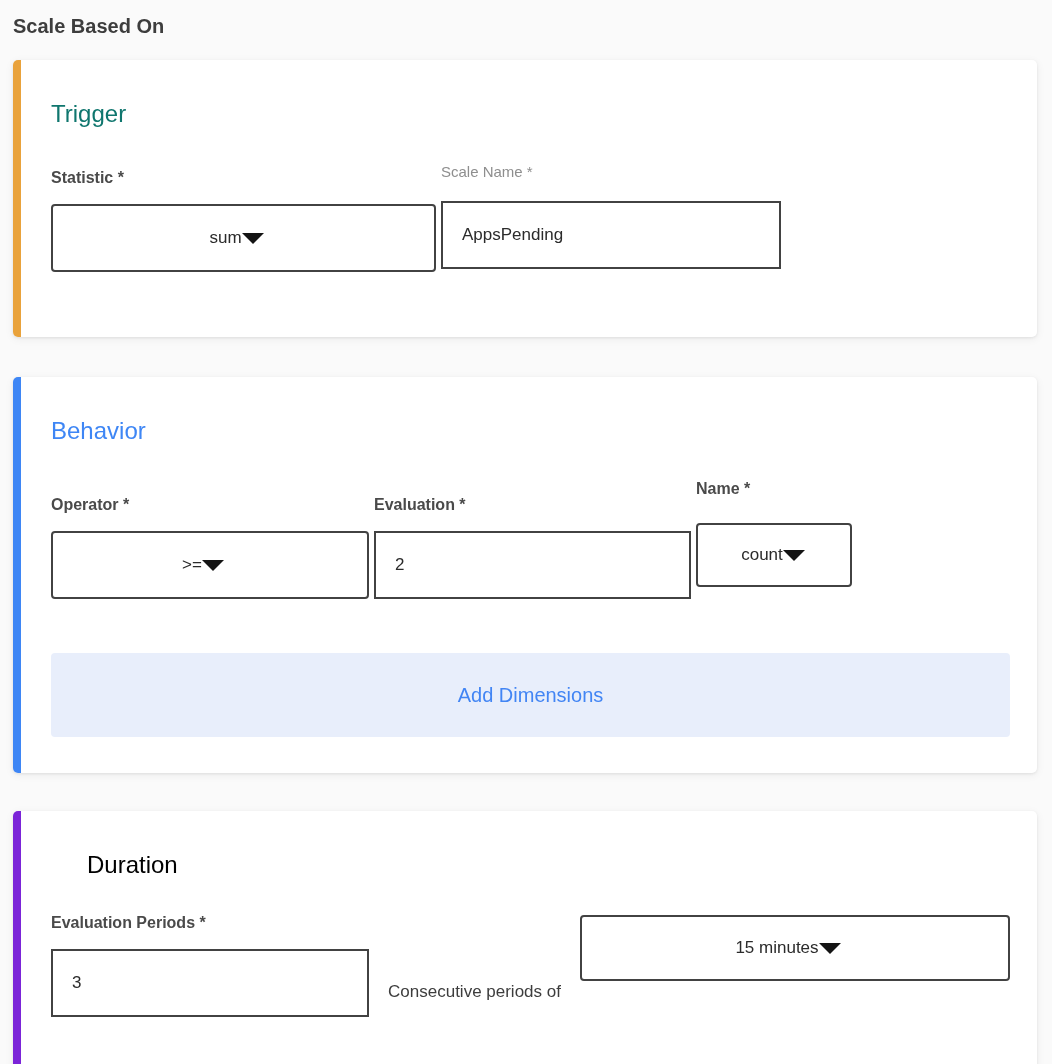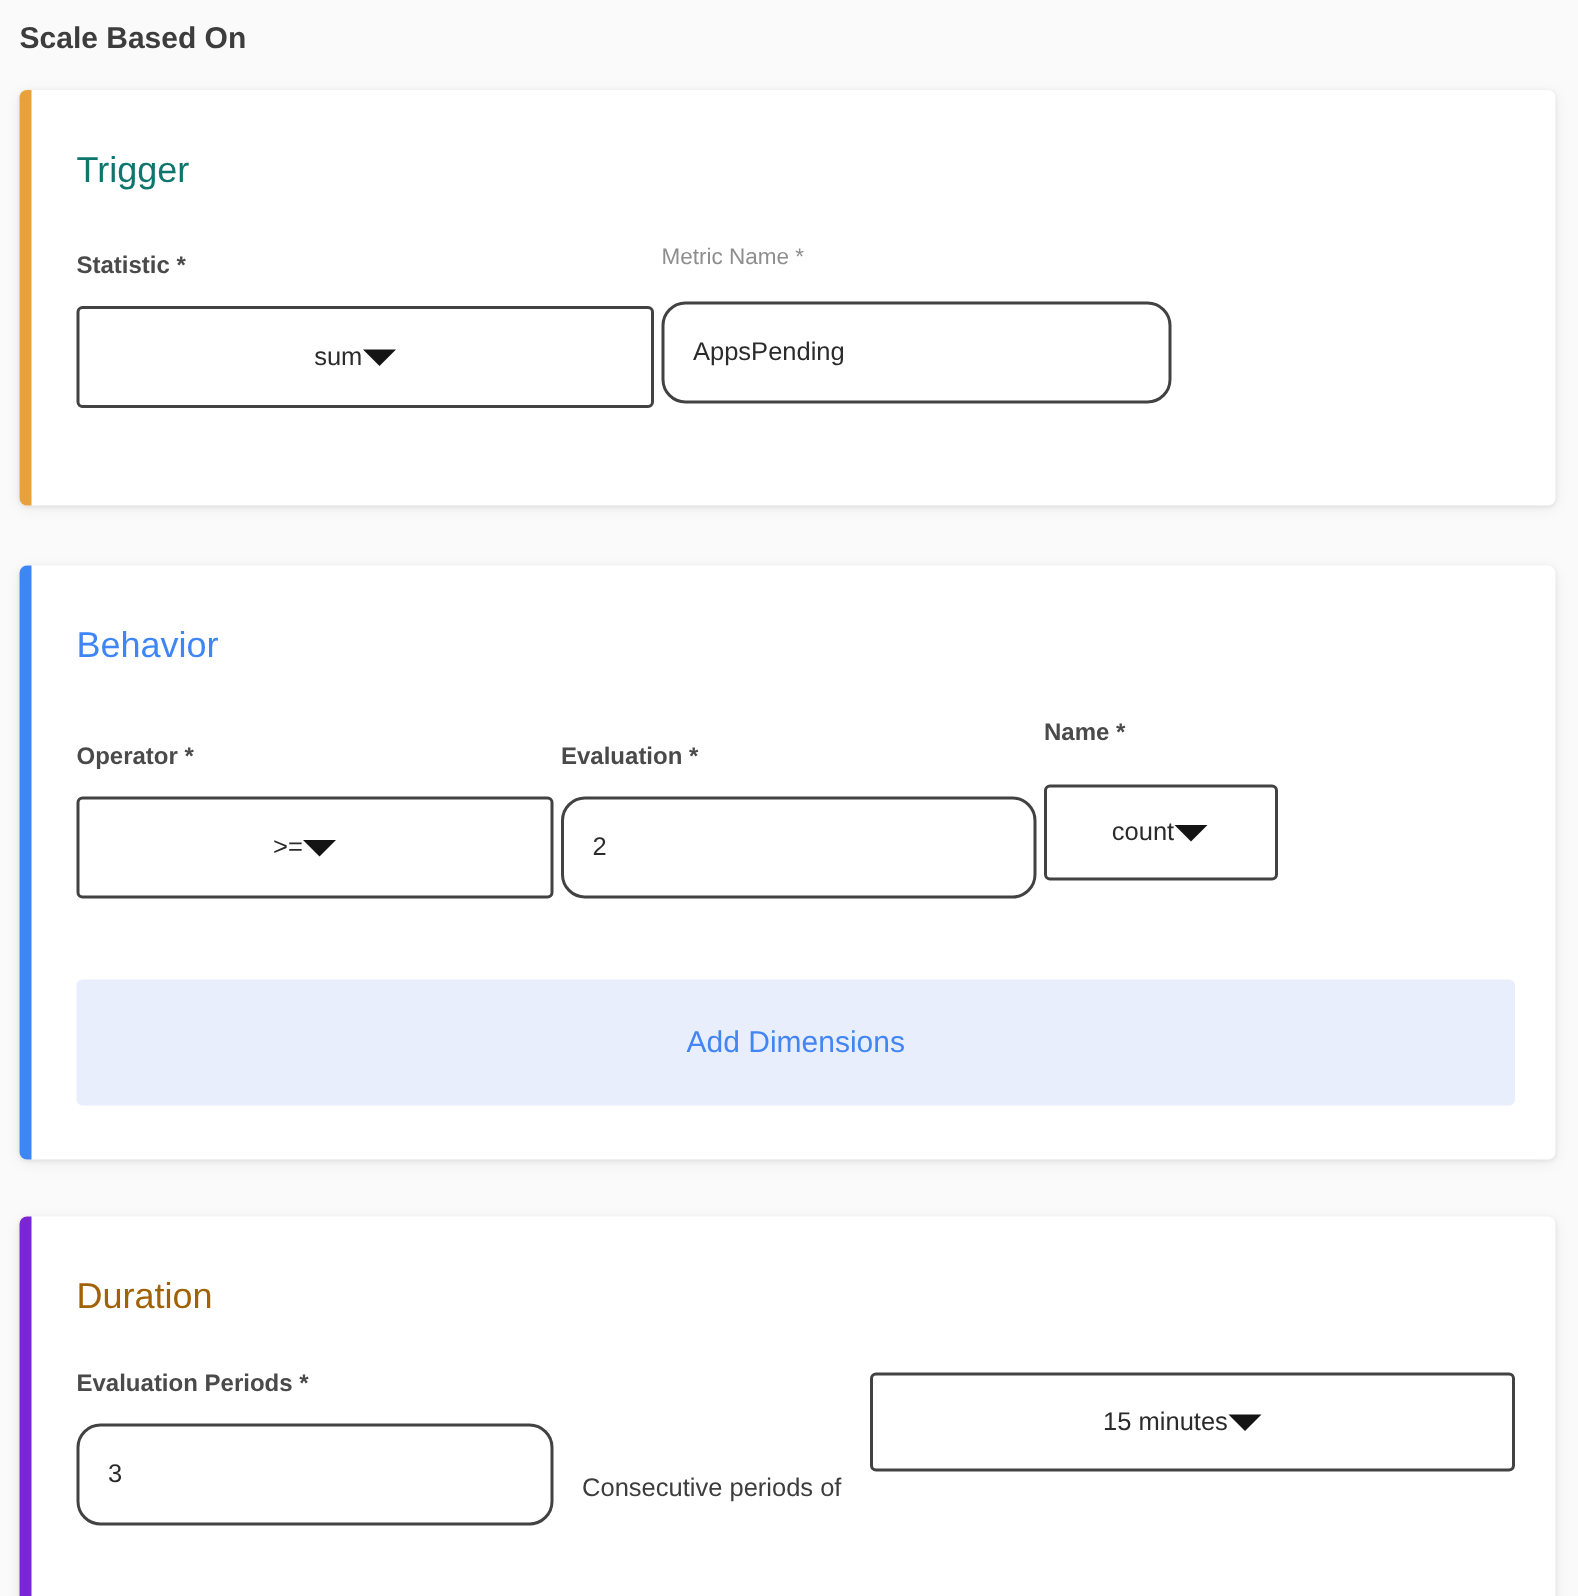--- a/index.html
+++ b/index.html
@@ -93,21 +93,21 @@
     width: 0; height: 0;
     border-left: 11px solid transparent;
     border-right: 11px solid transparent;
     border-top: 11px solid #141414;
   }
   .text-input {
     width: 100%;
     height: 68px;
     background: #fff;
     border: 2px solid #424242;
-    border-radius: 16px;
+    border-radius: 0;
     padding: 0 19px;
     font-size: 17px;
     color: #2b2b2b;
     font-family: "Liberation Sans", sans-serif;
     outline: none;
   }
   .add-dimensions-btn {
     margin-top: 54px;
     width: 100%;
     height: 84px;
@@ -142,21 +142,21 @@
     <h2 class="section-heading" style="color: #0f766e;">Trigger</h2>
     <div class="fields-row row-trigger">
       <div class="field w-statistic">
         <div class="field-label">Statistic *</div>
         <div class="select-box">
           <span>sum</span>
           <span class="caret"></span>
         </div>
       </div>
       <div class="field field-metric w-metric">
-        <div class="muted-label">Metric Name *</div>
+        <div class="muted-label">Scale Name *</div>
         <input class="text-input" type="text" value="AppsPending" style="">
       </div>
     </div>
   </div>
 </section>
 
 <section class="card card-behavior">
   <div class="accent-bar" style="background: rgb(62, 134, 245);"></div>
   <div class="card-content">
     <h2 class="section-heading" style="color: rgb(62, 134, 245);">Behavior</h2>
@@ -180,21 +180,21 @@
         </div>
       </div>
     </div>
     <button class="add-dimensions-btn" style="background: rgb(232, 238, 251); color: rgb(66, 133, 244);">Add Dimensions</button>
   </div>
 </section>
 
 <section class="card card-duration">
   <div class="accent-bar" style="background: rgb(123, 36, 216);"></div>
   <div class="card-content">
-    <h2 class="section-heading" style="color: #a16207;">Duration</h2>
+    <h2 class="section-heading" style="color: #000000; margin-left: 36px;">Duration</h2>
     <div class="fields-row row-duration">
       <div class="field w-eval">
         <div class="field-label">Evaluation Periods *</div>
         <input class="text-input" type="text" value="3" style="">
       </div>
       <div class="consec-text">Consecutive periods of</div>
       <div class="field w-period">
         <div class="select-box select-period">
           <span>15 minutes</span>
           <span class="caret"></span>

